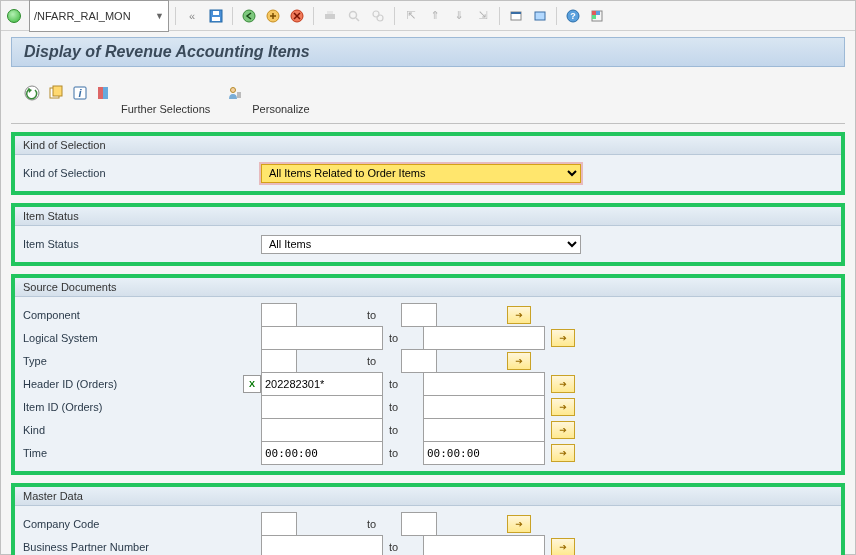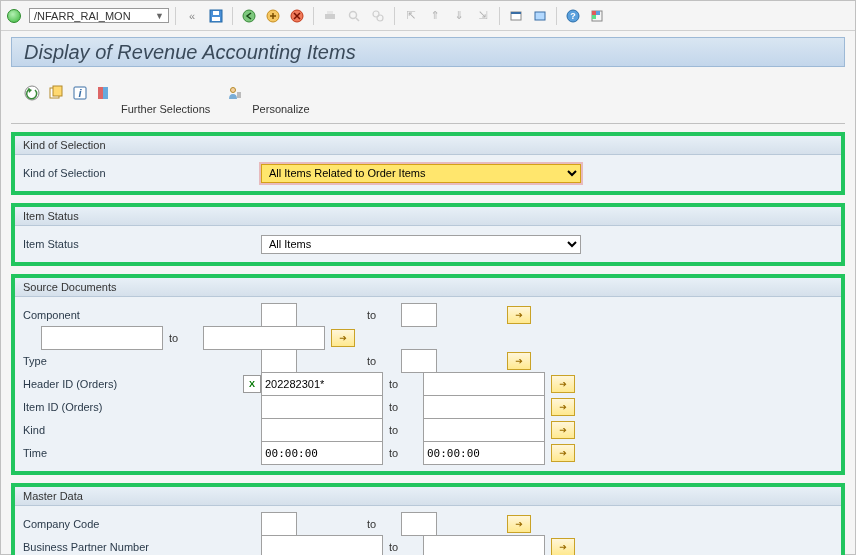--- a/index.html
+++ b/index.html
@@ -1,27 +1,27 @@
 <!DOCTYPE html>
 <html><head>
 <meta charset="utf-8">
 <style>
   * { box-sizing: border-box; }
   body { margin: 0; font-family: Arial, sans-serif; font-size: 11px; color: #333; background: #f2f2f2; }
   .window { width: 856px; height: 555px; background: #f5f5f5; border: 1px solid #c0c0c0; }
   
   .top-toolbar { display: flex; align-items: center; height: 30px; padding: 2px 6px; background: #f5f5f5; border-bottom: 1px solid #d0d0d0; gap: 4px; }
   .status-dot { width: 14px; height: 14px; border-radius: 50%; background: radial-gradient(circle at 40% 35%, #b3f0b3, #3ab53a); border: 1px solid #2a8a2a; margin-right: 4px; }
-  .tcode-box { width: 140px; height: 15px; border: 1px solid #999; background: #fff; display: flex; align-items: center; padding: 0 4px; position: relative; }
+  .tcode-box { width: 140px; height: 32px; border: 1px solid #999; background: #fff; display: flex; align-items: center; padding: 0 4px; position: relative; }
   .tcode-arrow { position: absolute; right: 4px; color: #666; font-size: 9px; }
   .tb-item { width: 20px; height: 20px; display: flex; align-items: center; justify-content: center; }
   .sep { width: 1px; height: 18px; background: #d0d0d0; margin: 0 2px; }
   
   .title-bar { background: linear-gradient(#d9e6f2, #c3d6eb); border: 1px solid #9db9d6; margin: 6px 10px 0; height: 30px; display: flex; align-items: center; padding: 0 12px; }
-  .title-bar span { font-size: 20px; font-style: italic; font-weight: normal; color: #3a4a5a; }
+  .title-bar span { font-size: 16px; font-style: italic; font-weight: bold; color: #3a4a5a; }
   
   .action-bar { display: flex; align-items: center; padding: 4px 12px 8px; gap: 6px; border-bottom: 1px solid #c0c0c0; margin: 0 10px 8px; }
   .act-btn { width: 18px; height: 18px; display: flex; align-items: center; justify-content: center; }
   .act-link { margin-left: 2px; margin-right: 10px; margin-top: 32px; }
   
   .content { padding: 0 10px; }
   .group { border: 4px solid #22c55e; margin-bottom: 8px; background: #edf2f7; }
   .group-title { background: linear-gradient(#e8f0f7, #d5e0eb); padding: 3px 8px; border-bottom: 1px solid #b8c8d8; }
   .group-body { padding: 6px 8px; }
   .row { display: flex; align-items: center; height: 22px; margin: 1px 0; }
@@ -208,20 +208,21 @@
           <span class="lab">Component</span>
           <span class="fld-pre"></span>
           <input class="inp w40" value="" style="">
           <span class="spacer60"></span>
           <span class="to-col">to</span>
           <input class="inp w40" value="" style="">
           <span class="spacer60"></span>
           <div class="more-btn"></div>
         </div>
         <div class="row">
+          <span class="lab">Logical System</span>
           <span class="fld-pre"></span>
           <input class="inp w120" value="" style="">
           <span class="to-col">to</span>
           <input class="inp w120" value="" style="">
           <div class="more-btn"></div>
         </div>
         <div class="row">
           <span class="lab">Type</span>
           <span class="fld-pre"></span>
           <input class="inp w40" value="" style="">

